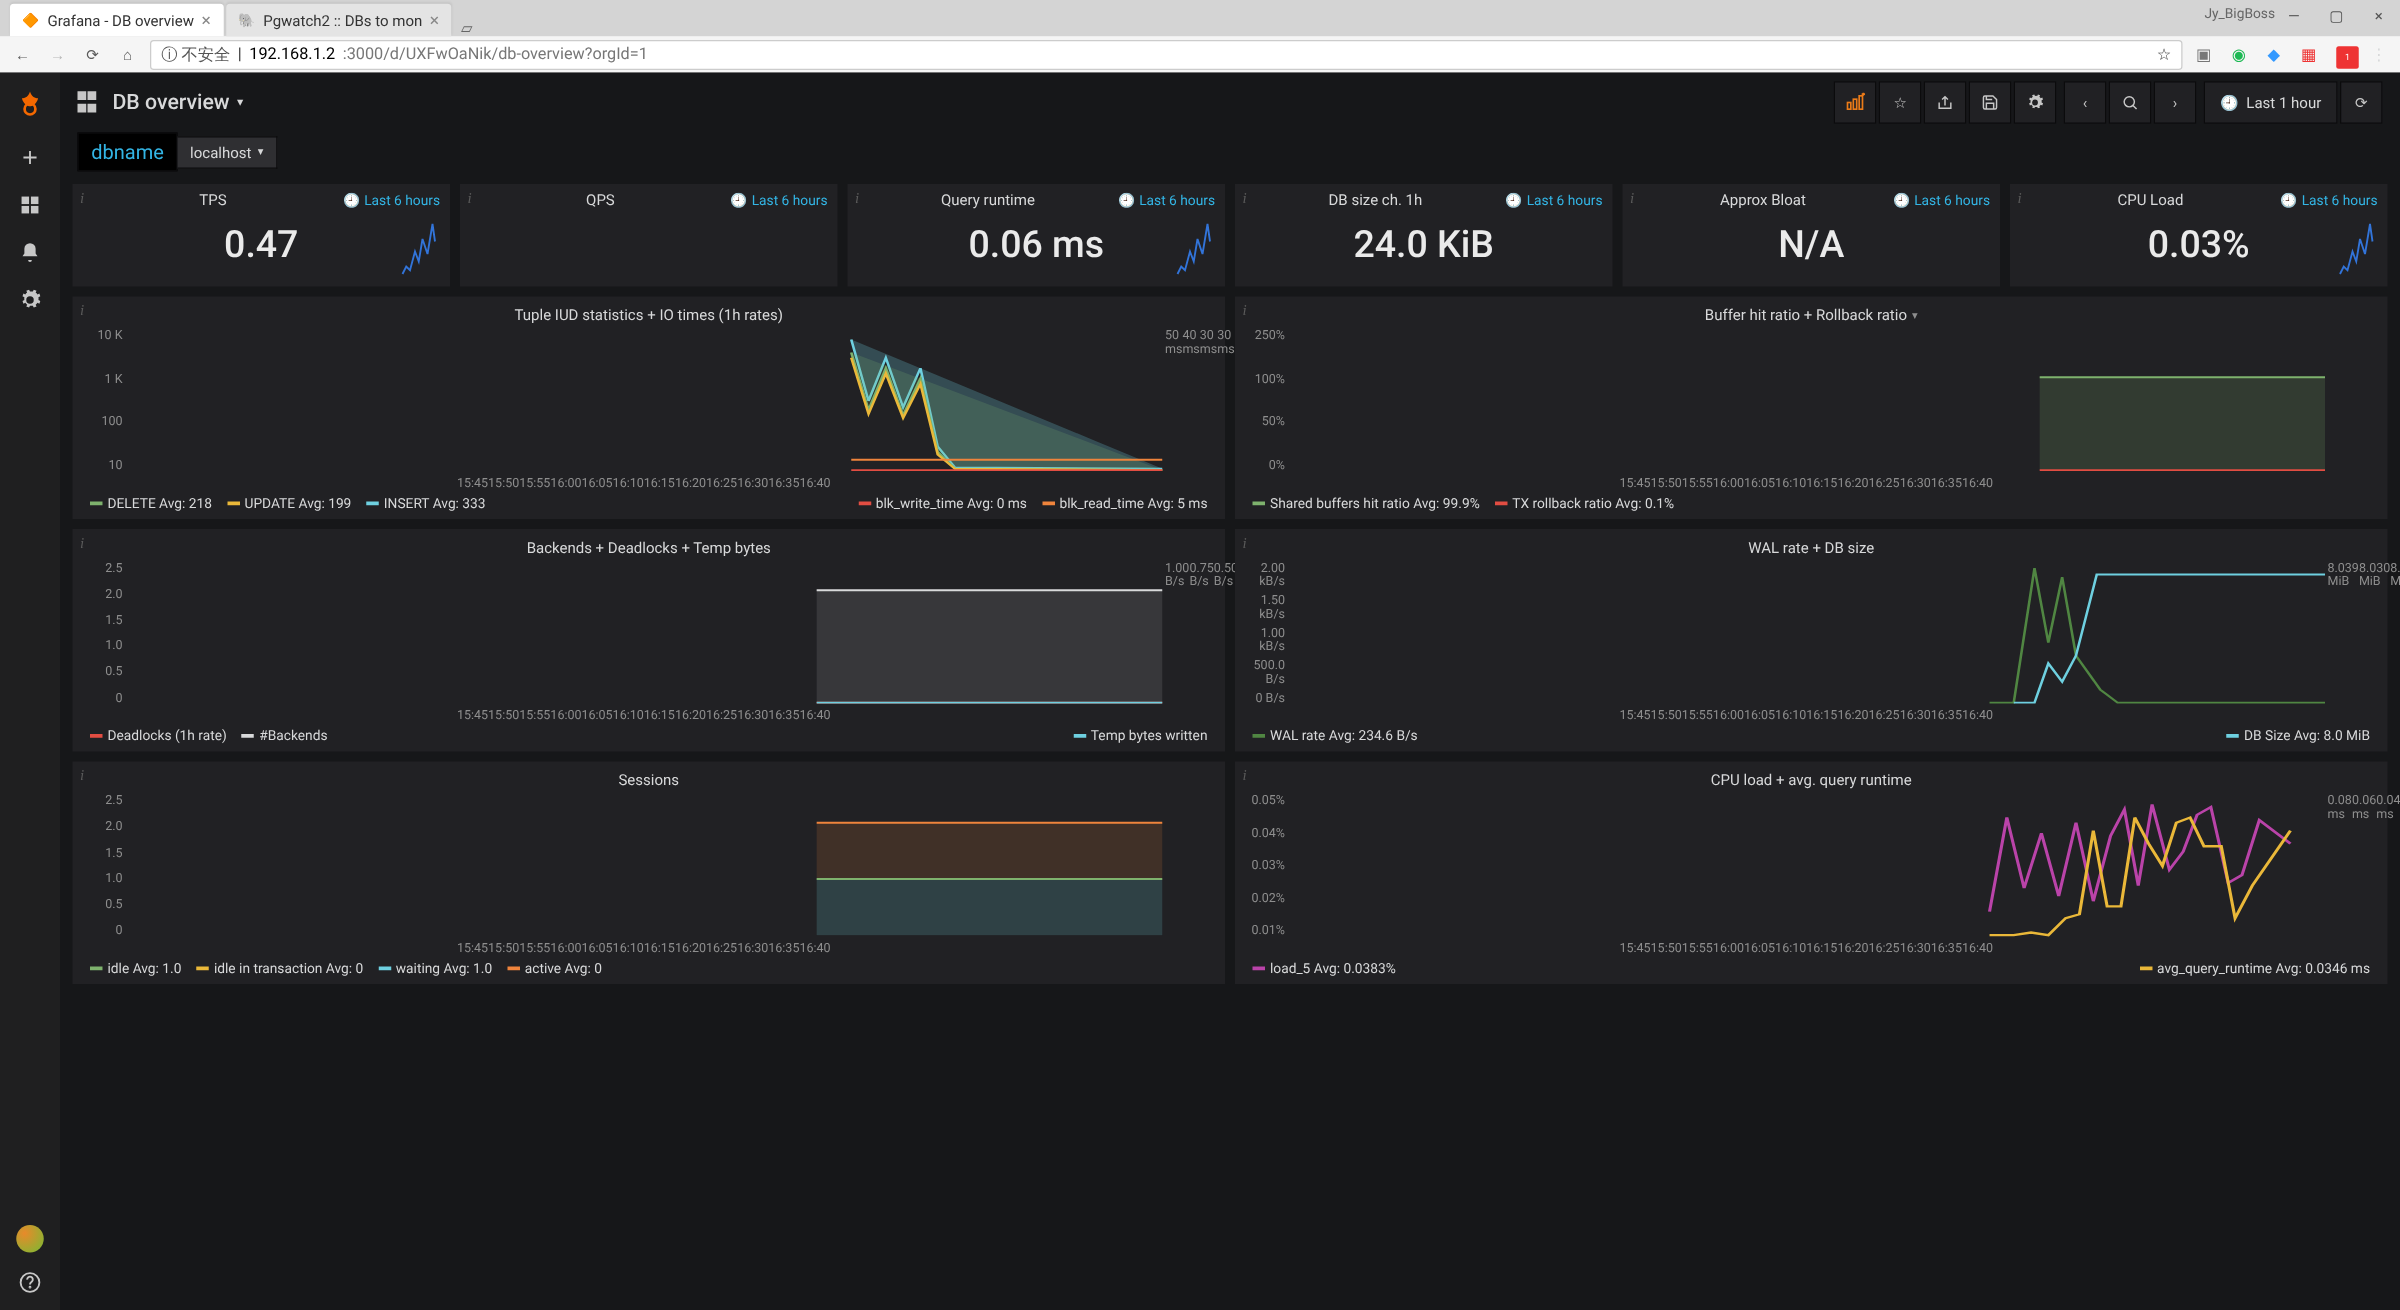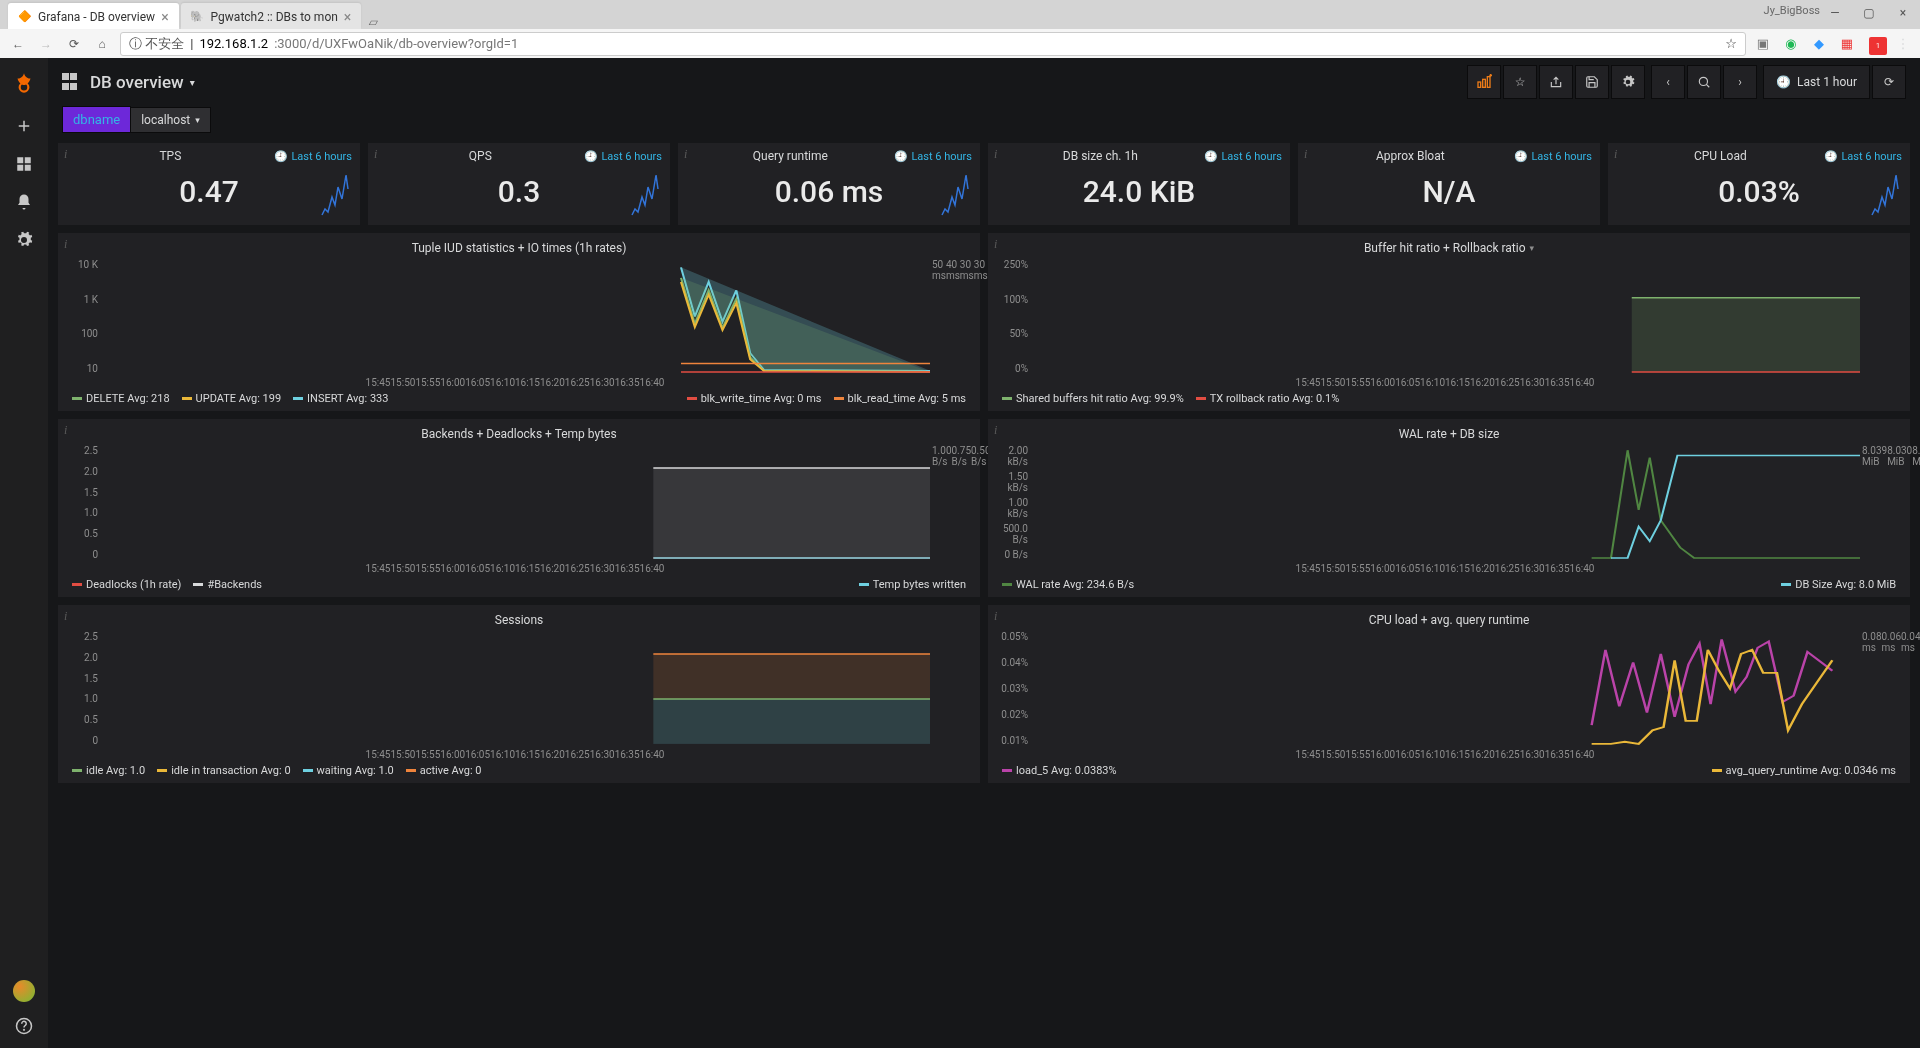--- a/index.html
+++ b/index.html
@@ -37,21 +37,21 @@
 .topbar { height: 48px; display: flex; align-items: center; padding: 0 14px; gap: 10px; }
 .topbar .grid-icon { width: 18px; height: 18px; display: inline-flex; gap: 1px; flex-wrap: wrap; }
 .topbar .grid-icon span { width: 7px; height: 7px; background: #c7c7c7; }
 .topbar h1 { font-size: 17px; font-weight: 500; color: #d8d9da; display: flex; align-items: center; gap: 6px; }
 .topbar-right { margin-left: auto; display: flex; align-items: center; gap: 0; }
 .tb-btn { width: 34px; height: 34px; display: flex; align-items: center; justify-content: center; background: #212124; margin-left: 2px; border: 1px solid #0b0b0c; color: #c7c7c7; }
 .tb-btn.orange { color: #eb7b18; }
 .tb-time { height: 34px; display: flex; align-items: center; padding: 0 12px; background: #212124; border: 1px solid #0b0b0c; gap: 6px; margin-left: 6px; }
 
 .var-row { padding: 0 14px 10px 14px; display: flex; align-items: center; gap: 0; }
-.var-label { background: #6d28d9; color: #33b5e5; padding: 5px 10px; font-size: 13px; border: 1px solid #0b0b0c; }
+.var-label { background: #000000; color: #33b5e5; padding: 5px 10px; font-size: 16px; border: 1px solid #0b0b0c; }
 .var-value { background: #2f2f32; color: #d8d9da; padding: 5px 10px; font-size: 12px; border: 1px solid #0b0b0c; border-left: none; display: flex; align-items: center; gap: 5px; }
 
 .dash { padding: 0 10px 10px 10px; overflow: auto; flex: 1; }
 .row { display: flex; gap: 8px; margin-bottom: 8px; }
 .panel { background: #212124; position: relative; padding: 6px 8px 6px 8px; }
 .panel-i { position: absolute; top: 4px; left: 6px; color: #5a5a5a; font-style: italic; font-family: serif; font-size: 12px; }
 
 
 .stat { flex: 1; height: 82px; display: flex; flex-direction: column; }
 .stat-head { display: flex; align-items: center; }
@@ -246,26 +246,20 @@
                 <polyline points="2,48 5,42 8,45 12,30 15,38 18,20 22,32 26,8 28,22" fill="none" stroke="#3274d9" stroke-width="1.5"></polyline>
               </svg>
   </div>
           </div>
           <div class="panel stat">
             <span class="panel-i">i</span>
   <div class="stat-head">
     <div class="stat-title">QPS</div>
     <div class="stat-link"><span>🕘</span>Last 6 hours</div>
   </div>
-  <div class="stat-body">
-    <div class="stat-value">0.3</div>
-    <svg class="stat-spark" viewBox="0 0 30 50">
-                <polyline points="2,48 5,42 8,45 12,30 15,38 18,20 22,32 26,8 28,22" fill="none" stroke="#3274d9" stroke-width="1.5"></polyline>
-              </svg>
-  </div>
           </div>
           <div class="panel stat">
             <span class="panel-i">i</span>
   <div class="stat-head">
     <div class="stat-title">Query runtime</div>
     <div class="stat-link"><span>🕘</span>Last 6 hours</div>
   </div>
   <div class="stat-body">
     <div class="stat-value">0.06 ms</div>
     <svg class="stat-spark" viewBox="0 0 30 50">

